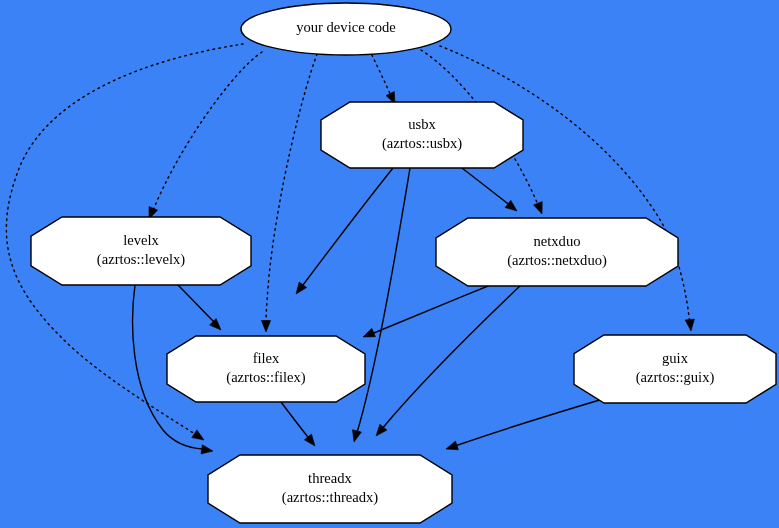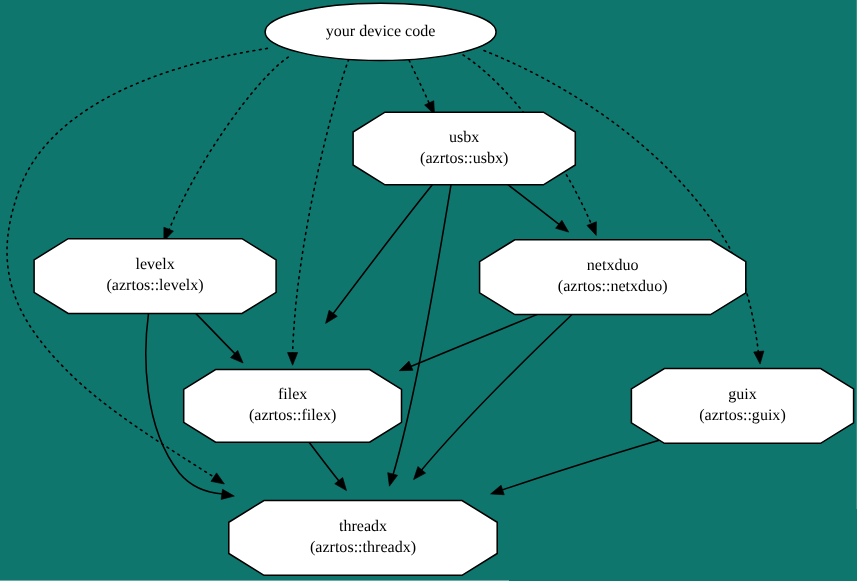--- a/index.html
+++ b/index.html
@@ -7,21 +7,21 @@
     padding: 0;
     background: #ffffff;
   }
   body {
     font-family: "Liberation Serif", "DejaVu Serif", serif;
   }
   #graph-root {
     position: relative;
     width: 779px;
     height: 528px;
-    background: #0f766e;
+    background: #3b82f6;
     overflow: hidden;
   }
   svg#graph-canvas {
     display: block;
     width: 779px;
     height: 528px;
   }
   .node-shape {
     fill: #ffffff;
     stroke: #000000;

